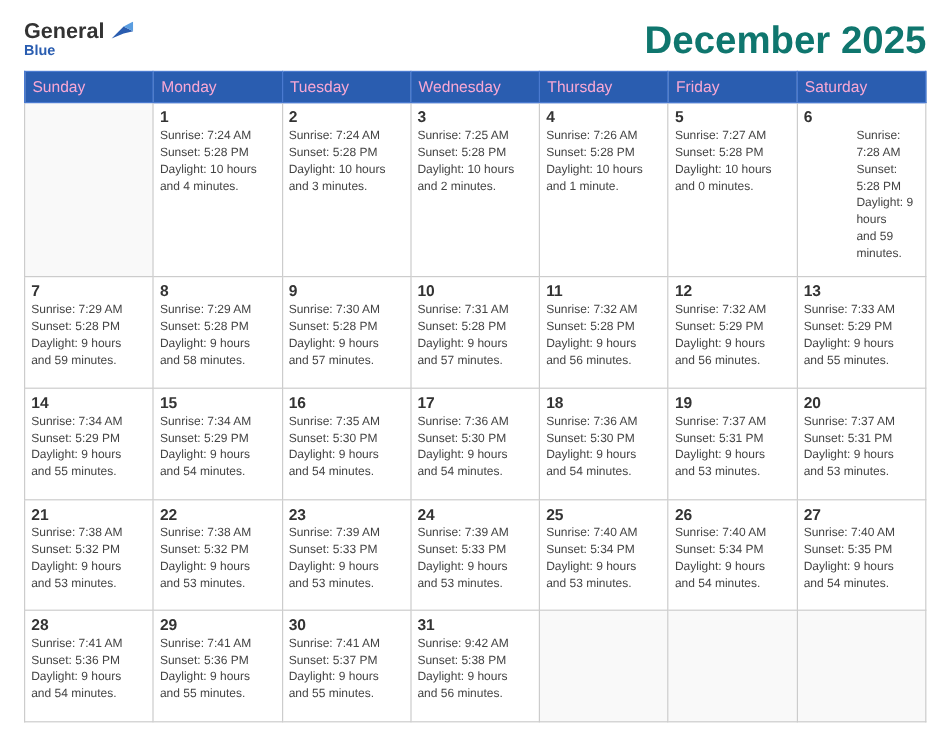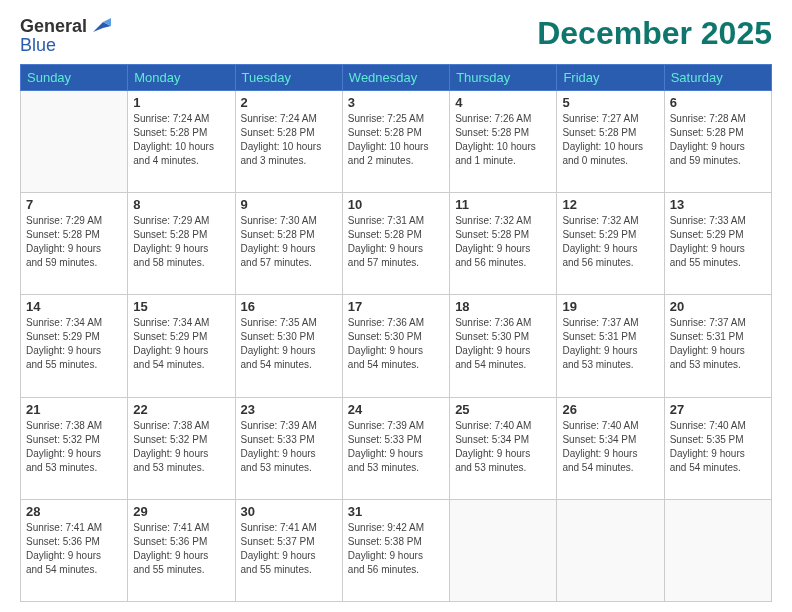--- a/index.html
+++ b/index.html
@@ -44,21 +44,21 @@
     }
     .calendar {
       flex: 1;
       border: 1px solid #ccc;
       border-collapse: collapse;
       width: 100%;
       table-layout: fixed;
     }
     .calendar th {
       background: #2a5db0;
-      color: #5eead4;
+      color: #f9a8d4;
       text-align: left;
       padding: 5px 6px;
       font-size: 13px;
       font-weight: normal;
       border: 1px solid #4a7ad0;
     }
     .calendar td {
       border: 1px solid #ccc;
       vertical-align: top;
       padding: 4px 5px;
@@ -87,21 +87,21 @@
 <div class="page">
   <div class="header">
     <div class="logo">
       <div style="display:flex;align-items:center;">
         <span style="font-size:18px;font-weight:bold;color:#333;">General</span>
         <svg width="22" height="18" viewBox="0 0 22 18" style="margin-left:2px;">
           <polygon points="4,14 14,4 22,8 14,10" fill="#2a5db0"></polygon>
           <polygon points="14,4 22,0 22,8" fill="#5a9de0"></polygon>
         </svg>
       </div>
-      <span style="font-size:18px;font-weight:normal;color:#2a5db0;margin-top:-2px;">Blue</span>
+      <span style="font-size:12px;font-weight:bold;color:#2a5db0;margin-top:-2px;">Blue</span>
     </div>
     <div class="title-block">
       <div class="main-title">December 2025</div>
     </div>
   </div>
 
   <table class="calendar">
     <thead>
       <tr>
         <th>Sunday</th>
@@ -146,21 +146,21 @@
           </td>
           <td>
             <span class="day-num">5</span>
             <div class="day-info" style="white-space: pre-line;">Sunrise: 7:27 AM
 Sunset: 5:28 PM
 Daylight: 10 hours
 and 0 minutes.</div>
           </td>
           <td>
             <span class="day-num">6</span>
-            <div class="day-info" style="white-space: pre-line;">Sunrise: 7:28 AM
+            <div class="day-info" style="white-space: pre-line; margin-left: 44px;">Sunrise: 7:28 AM
 Sunset: 5:28 PM
 Daylight: 9 hours
 and 59 minutes.</div>
           </td>
         </tr>
         <tr>
           <td>
             <span class="day-num">7</span>
             <div class="day-info" style="white-space: pre-line;">Sunrise: 7:29 AM
 Sunset: 5:28 PM

